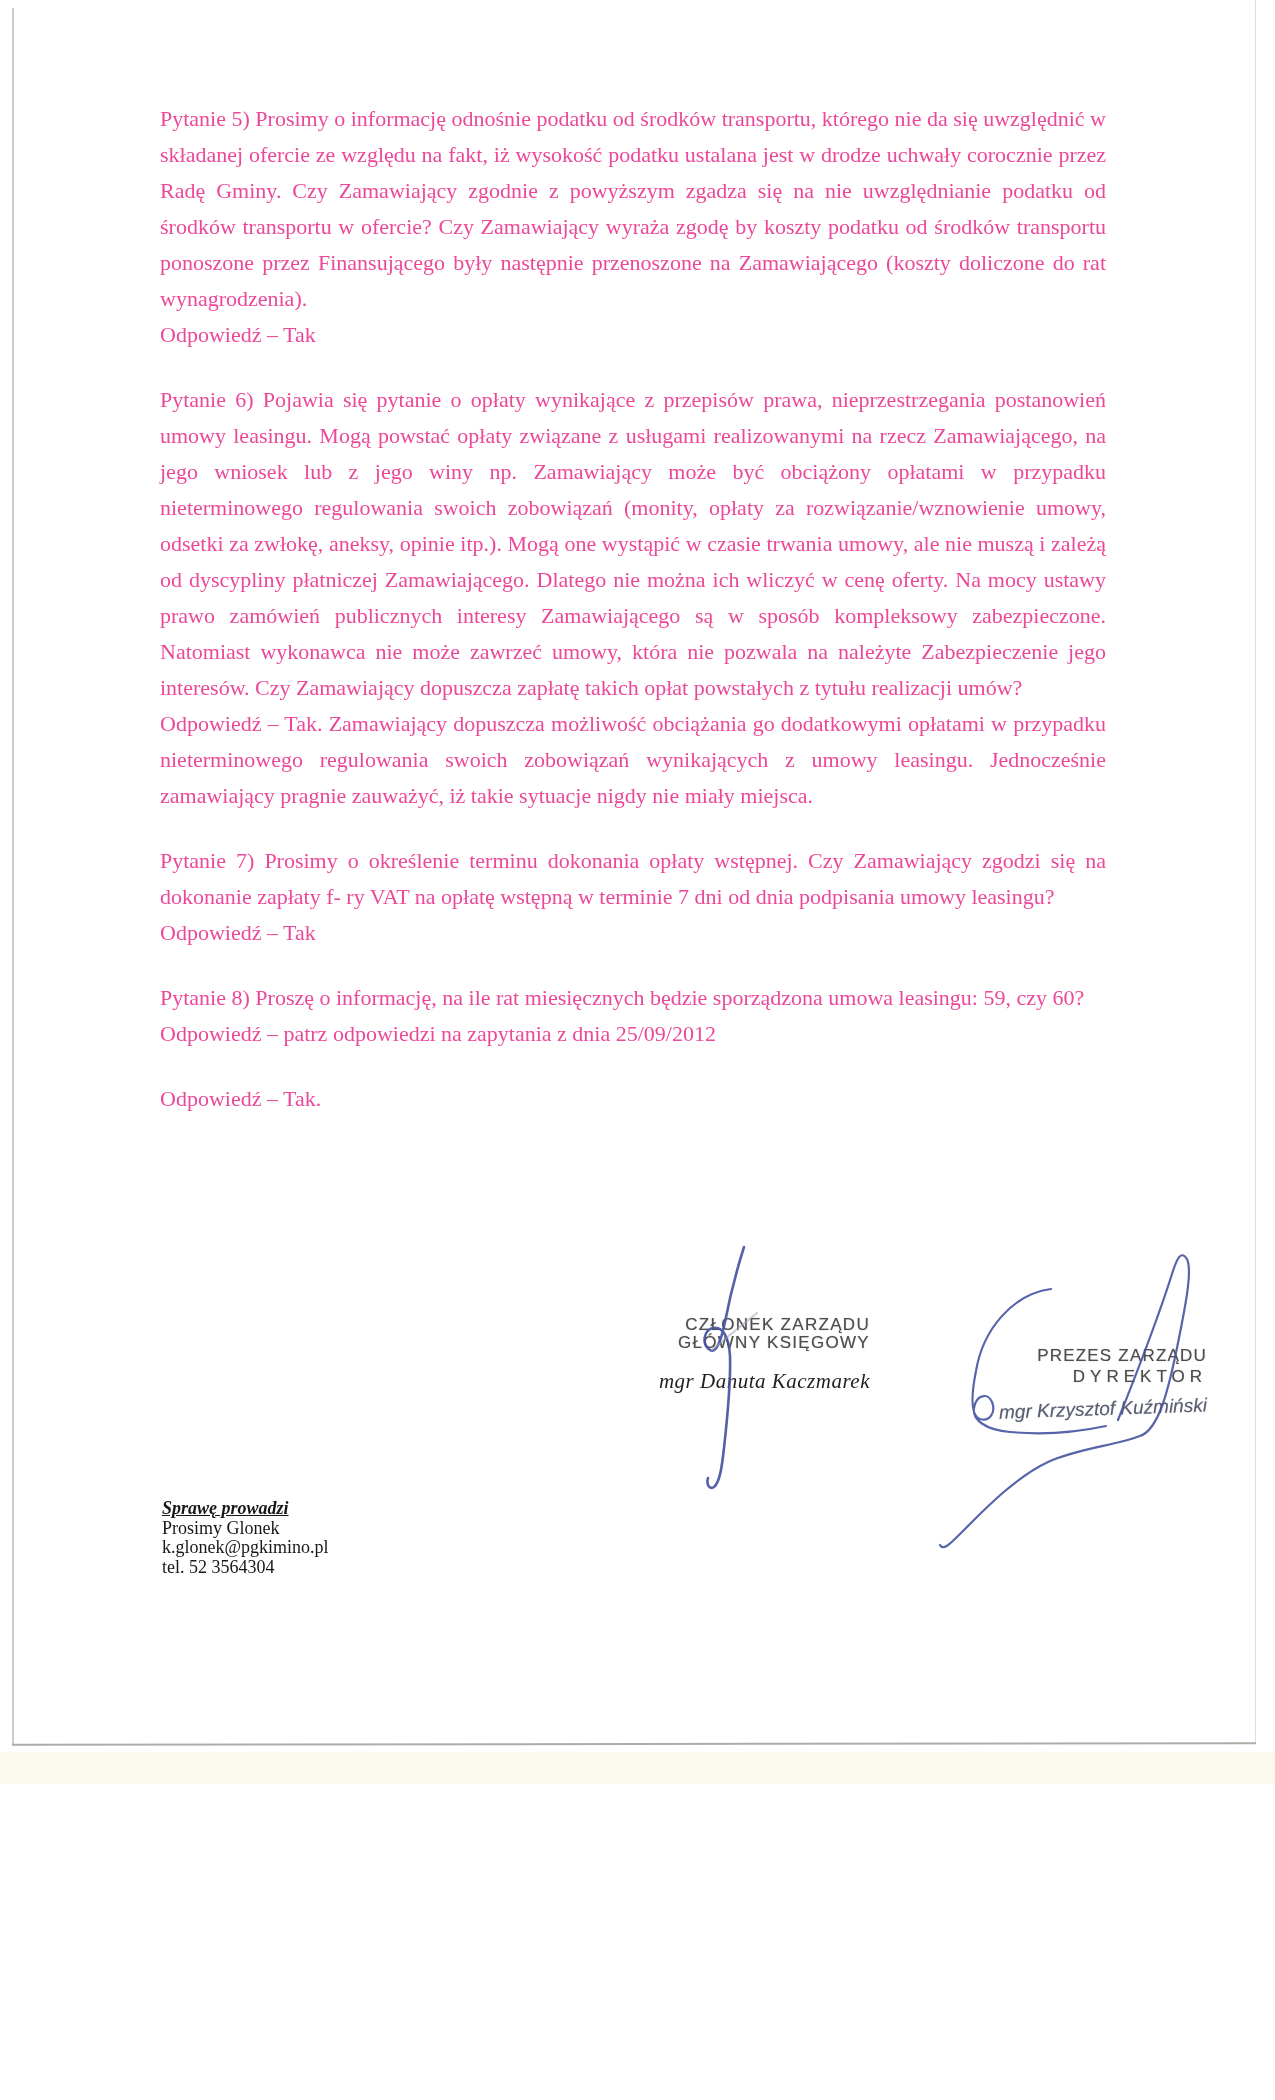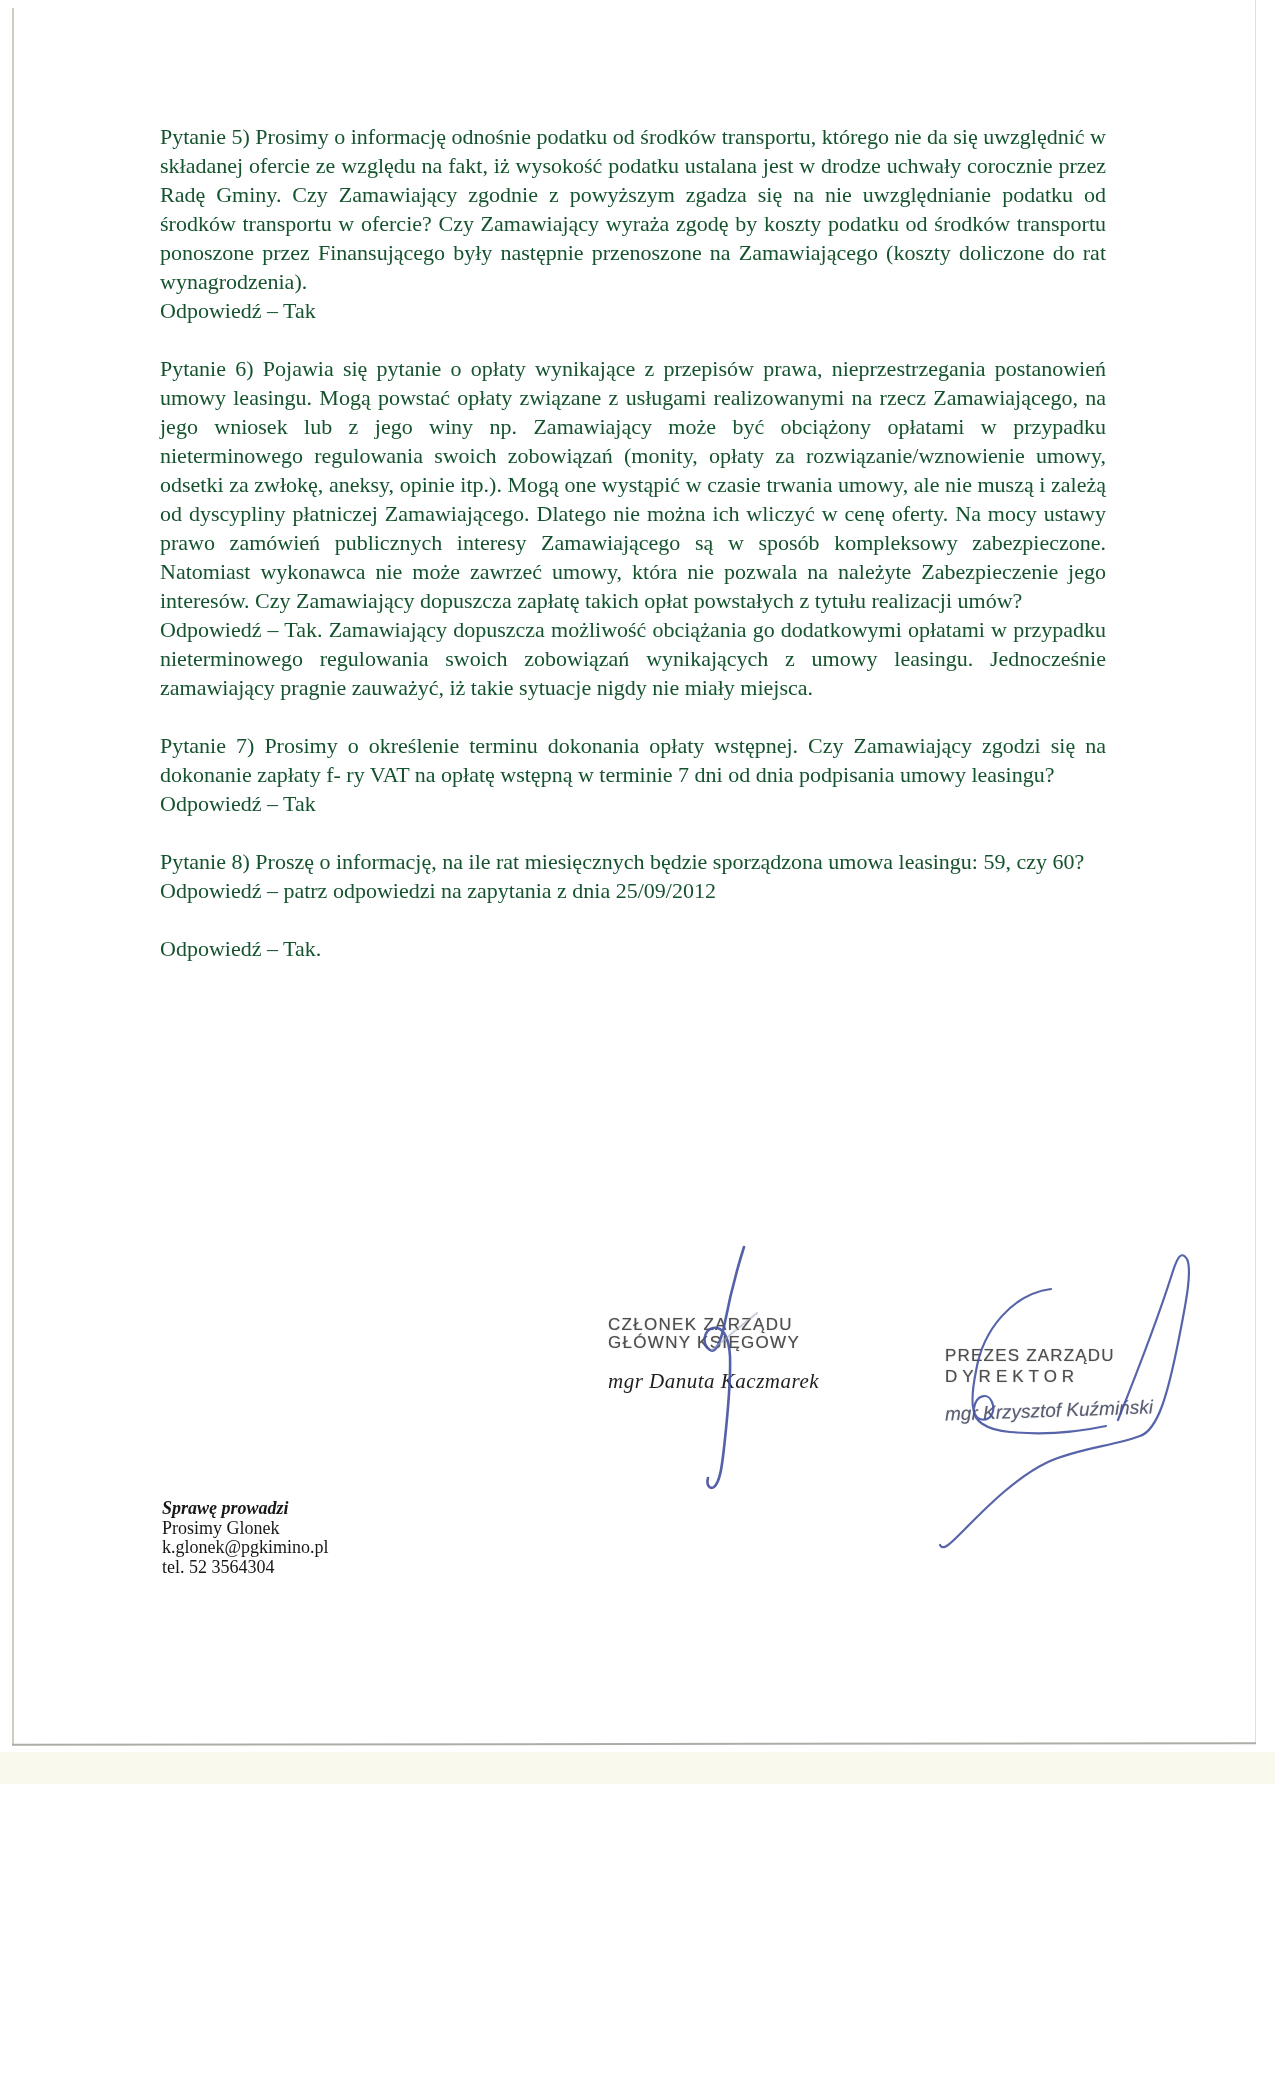--- a/index.html
+++ b/index.html
@@ -9,29 +9,29 @@
     overflow:hidden;
   }
   
   .edge-left{position:absolute;left:12px;top:8px;width:2px;height:1736px;background:#cfcdc2;}
   .edge-right{position:absolute;left:1255px;top:0;width:1px;height:1744px;background:#e3e1d7;}
   .edge-bottom{position:absolute;left:12px;top:1743px;width:1244px;height:2px;background:#adada7;transform:rotate(-0.08deg);}
   .scan-band{position:absolute;left:0;top:1752px;width:1275px;height:32px;background:#faf9ee;}
 
   
   .content{
-    position:absolute;left:160px;top:122px;width:946px;
-    font-size:22px;line-height:29px;color:#14532d;
+    position:absolute;left:160px;top:101px;width:946px;
+    font-size:22px;line-height:36px;color:#ec4899;
   }
   .qa{margin:0 0 29px 0;}
   .qa p{margin:0;text-align:justify;}
 
   
   .stamp{
-    position:absolute;text-align:left;
+    position:absolute;text-align:right;
     font-family:"Liberation Sans","DejaVu Sans",sans-serif;
     color:#4e4e4e;
   }
   .stamp .s-line{text-shadow:0 0 1px rgba(80,80,80,.55);white-space:nowrap;}
   .stamp-left{left:608px;top:1316px;width:262px;}
   .stamp-left .s1,.stamp-left .s2{font-size:17px;letter-spacing:1.3px;line-height:18px;}
   .stamp-left .name{
     margin-top:17px;font-family:"Liberation Serif","DejaVu Serif",serif;
     font-style:italic;font-weight:normal;font-size:21px;color:#1f1f1f;
     letter-spacing:.5px;white-space:nowrap;text-shadow:none;
@@ -41,21 +41,21 @@
   .stamp-right .s2{font-size:17px;letter-spacing:5px;line-height:19px;margin-top:2px;}
   .stamp-right .name{
     margin-top:13px;font-style:italic;font-size:19px;color:#5a5e72;
     transform:rotate(-2deg);white-space:nowrap;
     text-shadow:0 0 1px rgba(90,95,120,.5);
   }
 
   
   .footer{position:absolute;left:162px;top:1499px;font-size:18px;line-height:19.5px;color:#171717;}
   .footer div{white-space:nowrap;}
-  .footer .lead{font-weight:bold;font-style:italic;}
+  .footer .lead{font-weight:bold;font-style:italic;text-decoration:underline;}
   .footer .email{}
 
   
   svg.sig{position:absolute;left:0;top:0;pointer-events:none;}
 </style>
 </head>
 <body>
 
 <div class="edge-left"></div>
 <div class="edge-right"></div>

